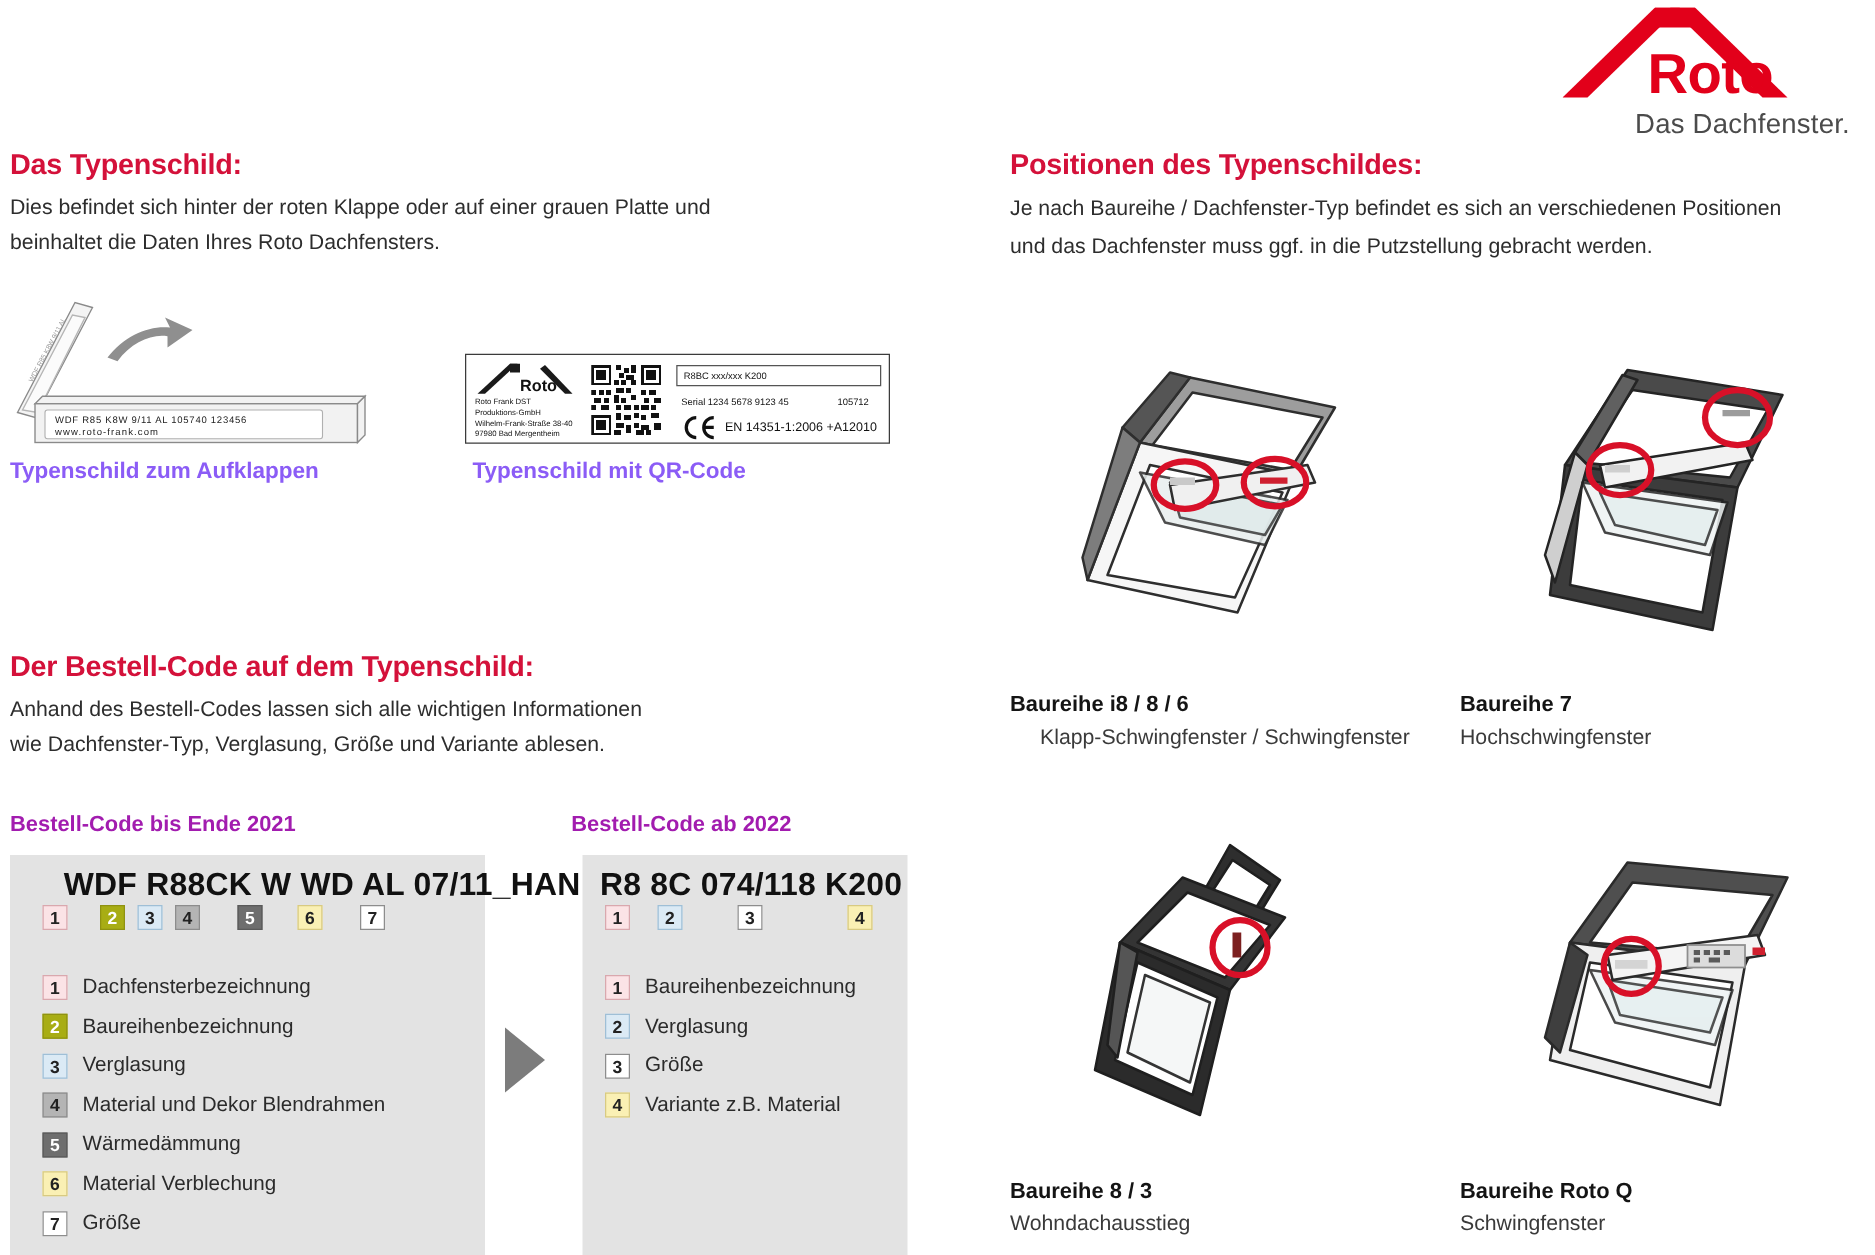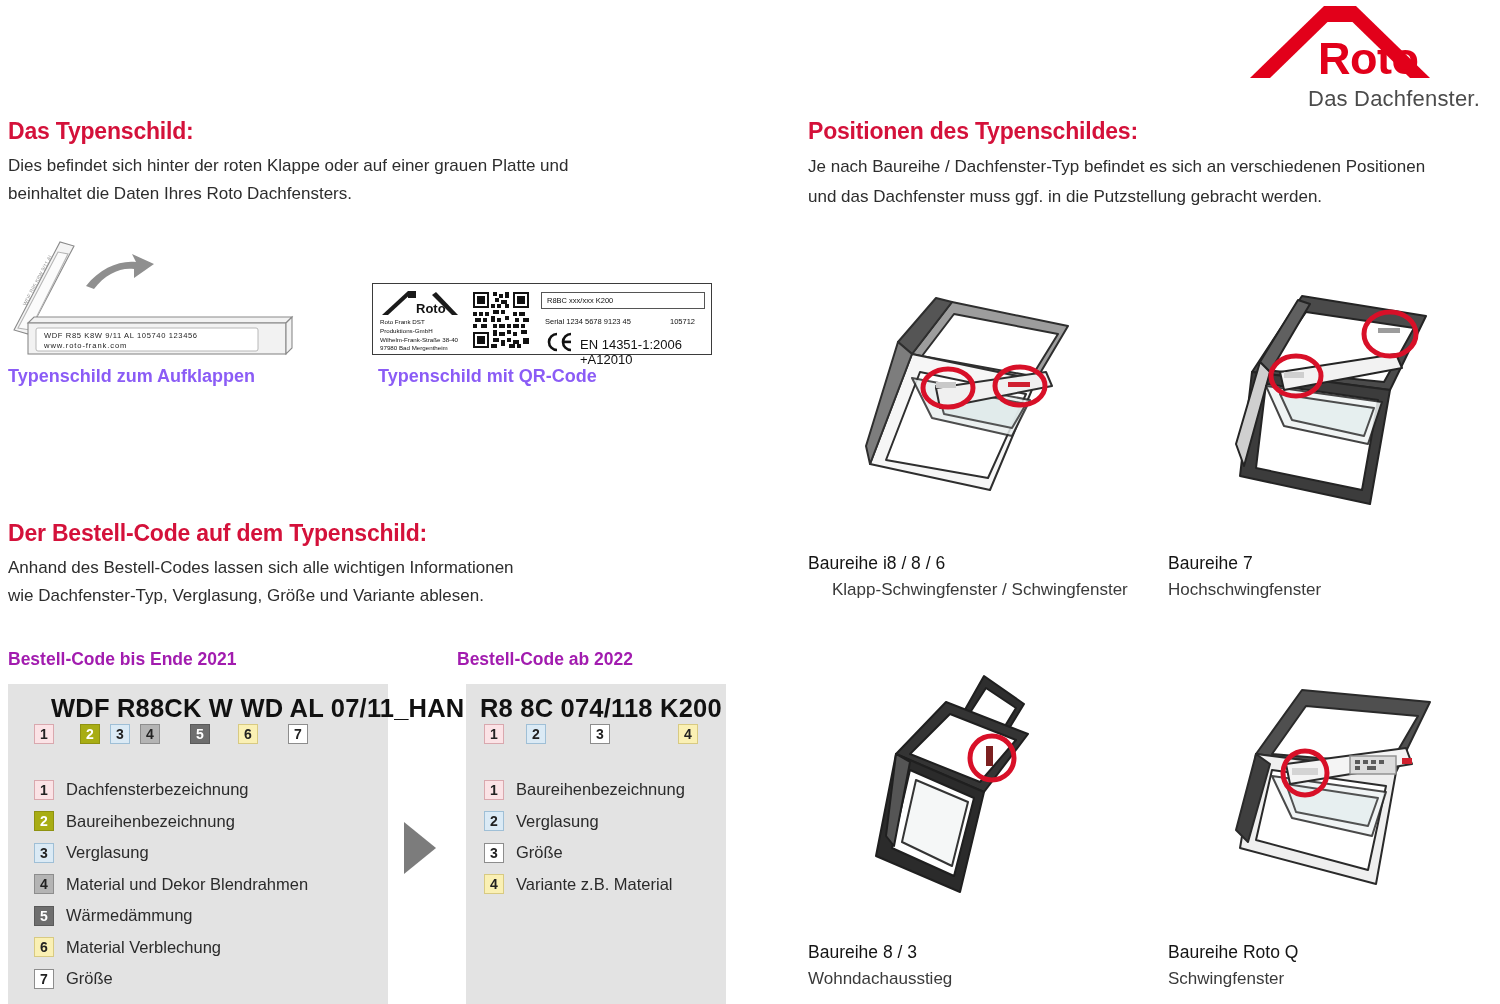--- a/index.html
+++ b/index.html
@@ -56,21 +56,21 @@
   }
   .ql-qr { position: absolute; left: 100px; top: 8px; width: 56px; height: 56px; }
   .ql-box {
     position: absolute; left: 168px; top: 8px; width: 164px; height: 17px;
     border: 1px solid #555;
   }
   .ql-box span { position: absolute; left: 5px; top: 3px; font-size: 7.5px; color: #111; }
   .ql-serial { position: absolute; left: 172px; top: 33px; font-size: 7.5px; color: #111; }
   .ql-num { position: absolute; left: 297px; top: 33px; font-size: 7.5px; color: #111; }
   .ql-ce { position: absolute; left: 172px; top: 48px; width: 30px; height: 20px; }
-  .ql-en { position: absolute; left: 207px; top: 53px; font-size: 13px; color: #111; }
+  .ql-en { position: absolute; left: 207px; top: 53px; font-size: 10px; color: #111; }
 
   
   .panel-title { position: absolute; font-size: 17.5px; font-weight: bold; color: #a21caf; }
   .panel { position: absolute; background: #e3e3e3; }
   .code-line {
     position: absolute; font-size: 25.5px; font-weight: bold; color: #111;
     white-space: nowrap; letter-spacing: 0.2px;
   }
   .badge {
     display: inline-flex; align-items: center; justify-content: center;
@@ -100,21 +100,21 @@
   .arrow-tri {
     position: absolute; left: 404px; top: 822px;
     width: 0; height: 0;
     border-top: 26px solid transparent;
     border-bottom: 26px solid transparent;
     border-left: 32px solid #7c7c7c;
   }
 
   
   .photo { position: absolute; }
-  .ph-cap-t { position: absolute; font-size: 17.5px; font-weight: normal; color: #141414; white-space: nowrap; }
+  .ph-cap-t { position: absolute; font-size: 17.5px; font-weight: bold; color: #141414; white-space: nowrap; }
   .ph-cap-s { position: absolute; font-size: 17px; color: #3a3a3a; white-space: nowrap; }
 </style>
 </head>
 <body>
 
 <div class="page">
 
   <div class="logo">
     <svg class="logo-mark" viewBox="0 0 232 78">
       <polygon points="0,72 74,0 94,0 20,72" fill="#e2001a"></polygon>

